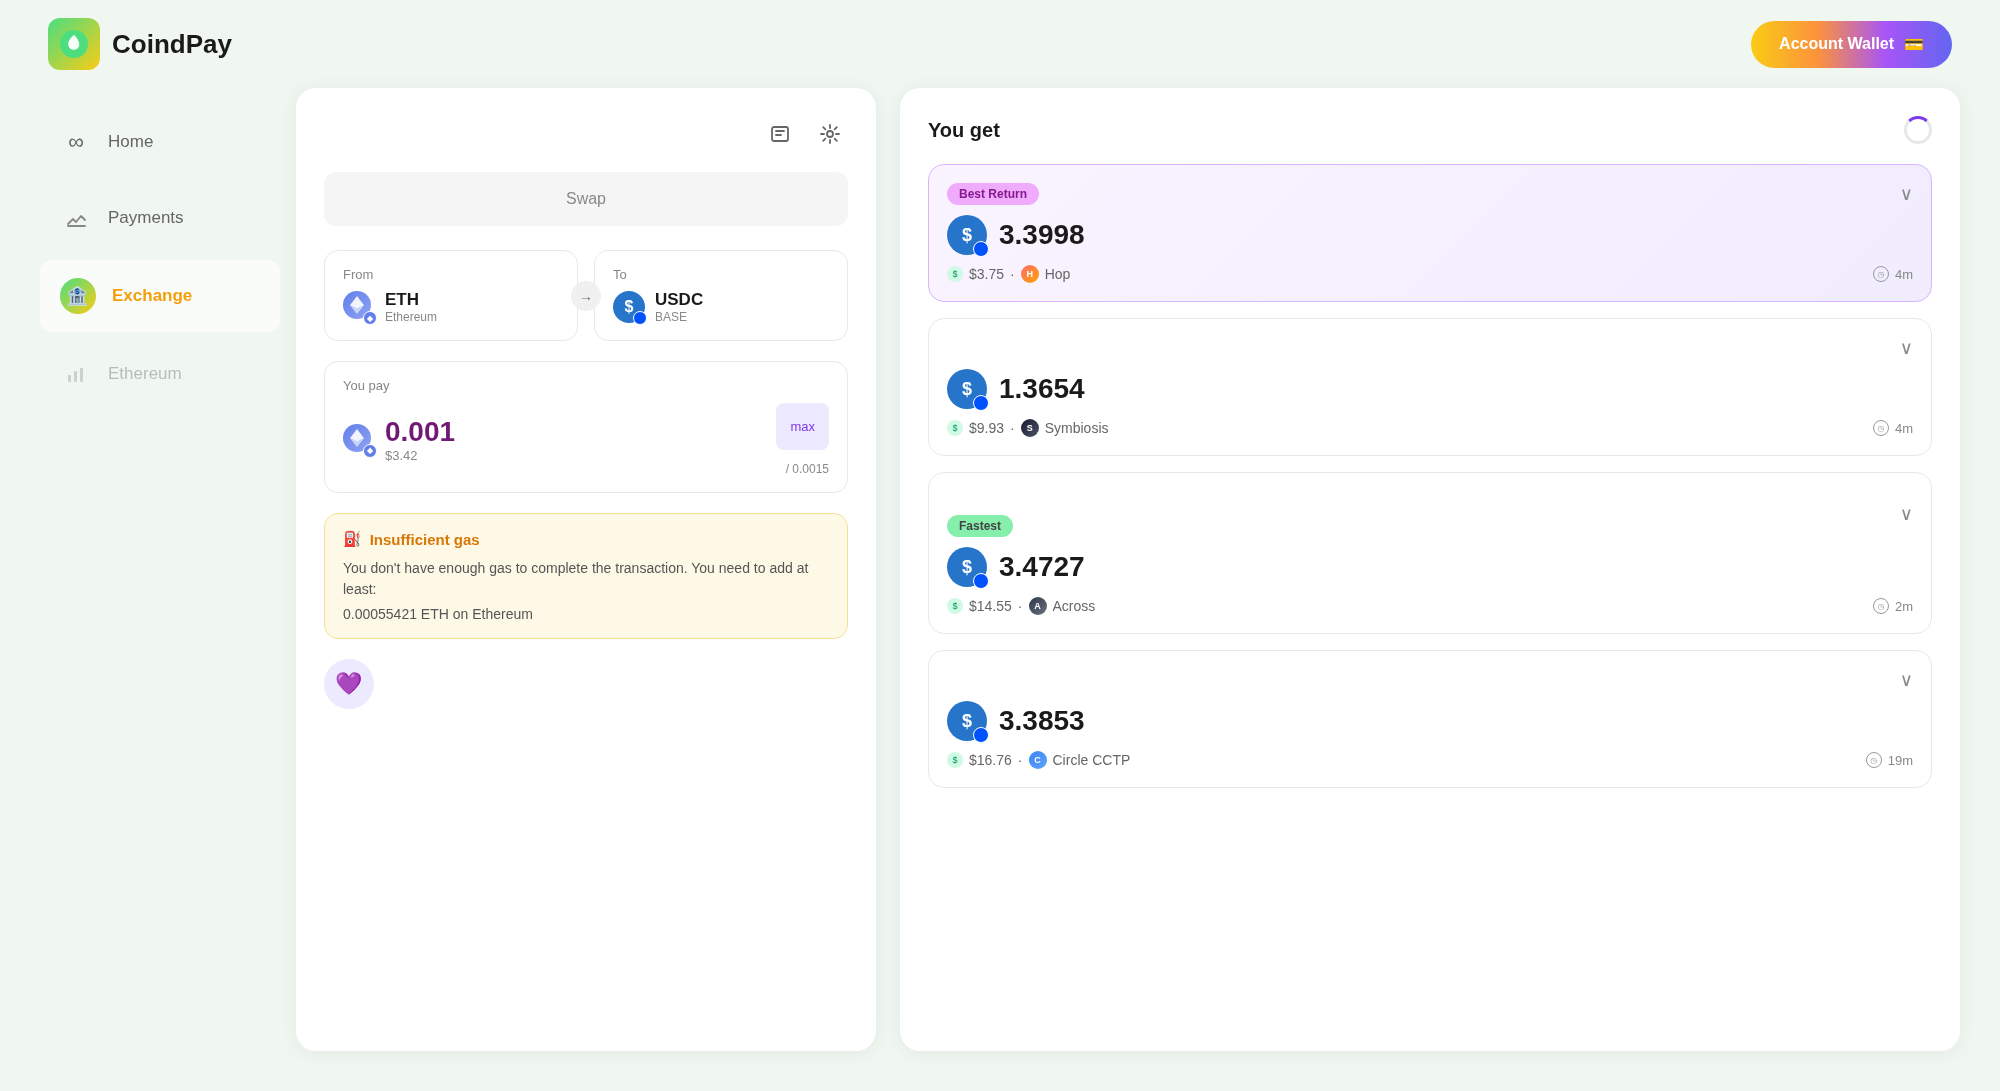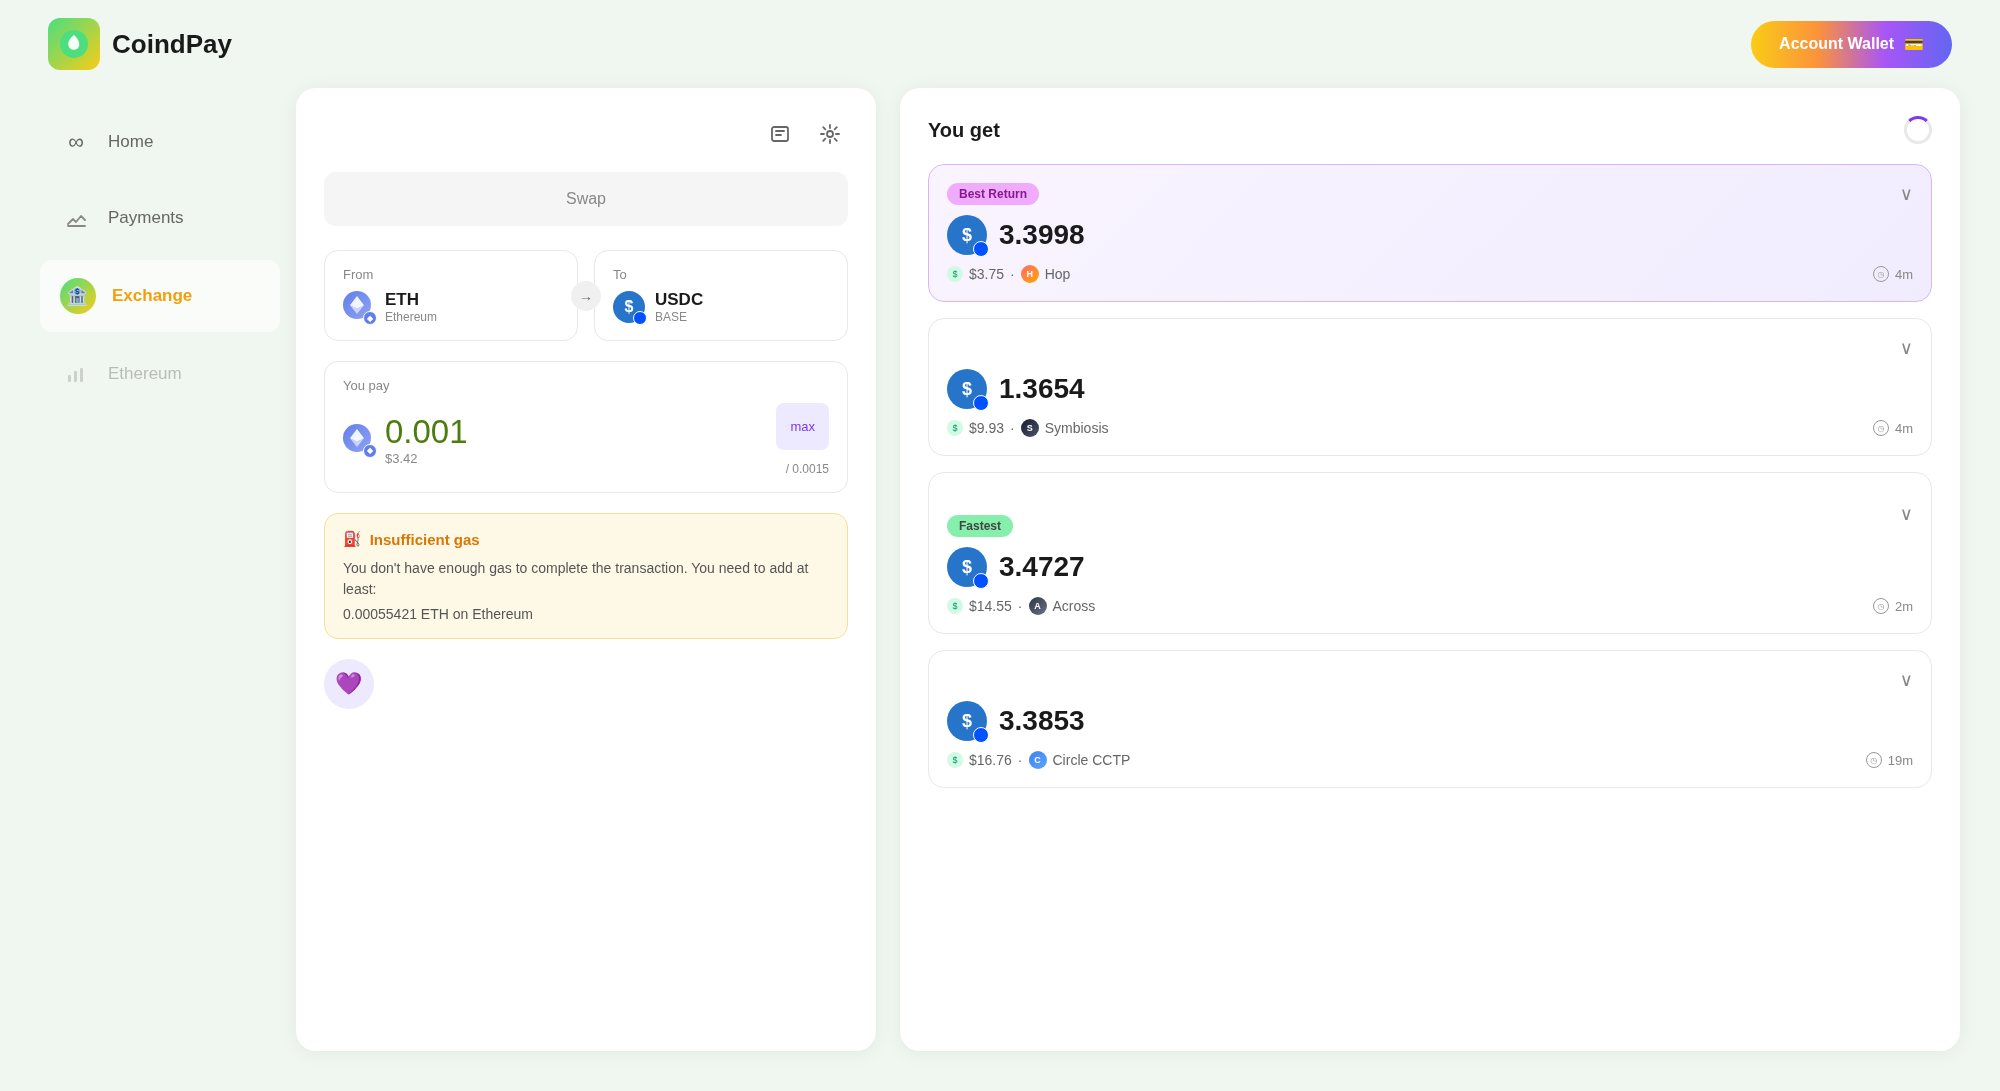--- a/index.html
+++ b/index.html
@@ -289,23 +289,23 @@
       display: flex;
       align-items: center;
       justify-content: space-between;
     }
     .you-pay-left {
       display: flex;
       align-items: center;
       gap: 10px;
     }
     .pay-amount {
-      font-size: 33px;
-      font-weight: 400;
-      color: #4d7c0f;
+      font-size: 28px;
+      font-weight: 700;
+      color: #701a75;
     }
     .pay-usd {
       font-size: 13px;
       color: #888;
     }
     .max-btn {
       background: #ede9fe;
       color: #7c3aed;
       border: none;
       border-radius: 8px;

